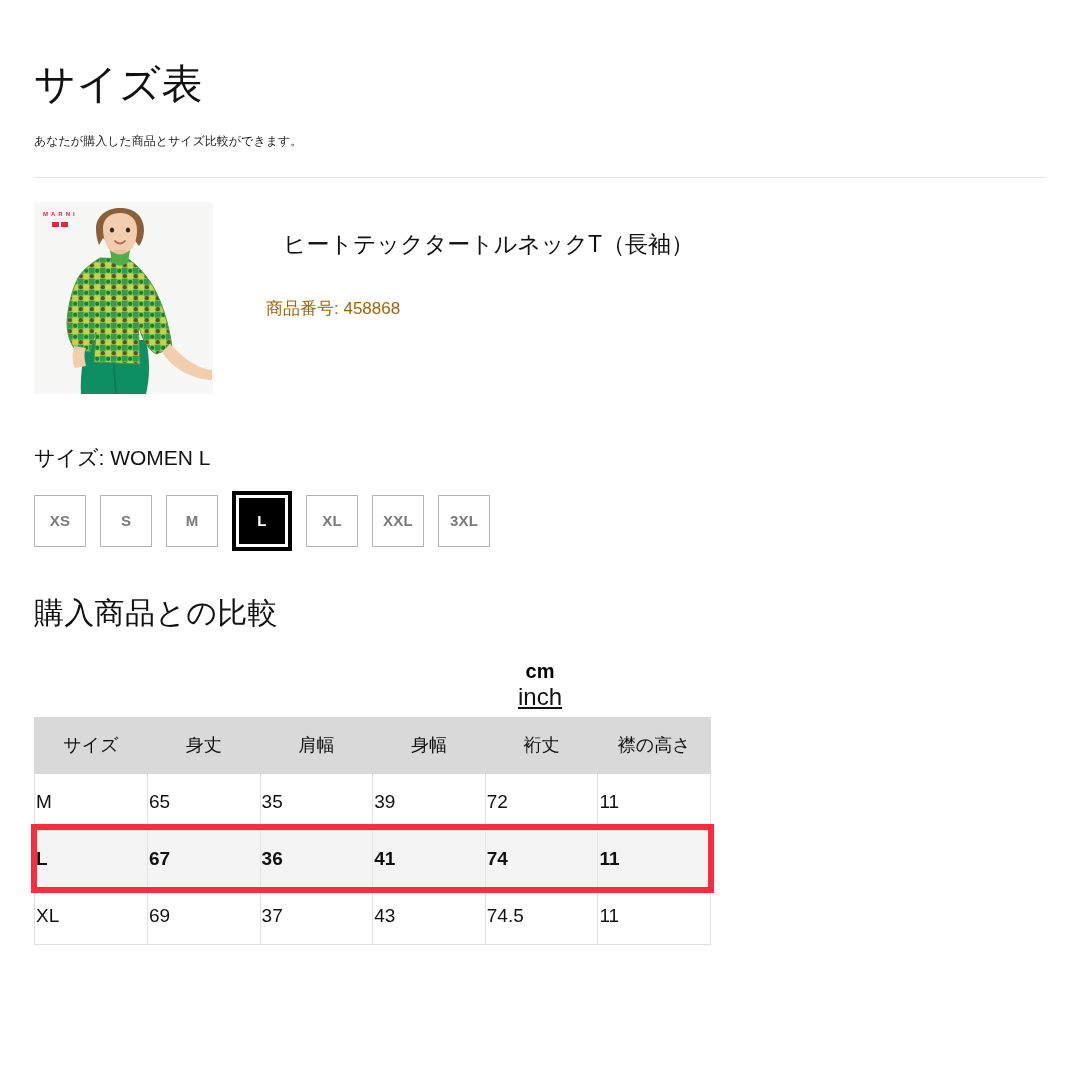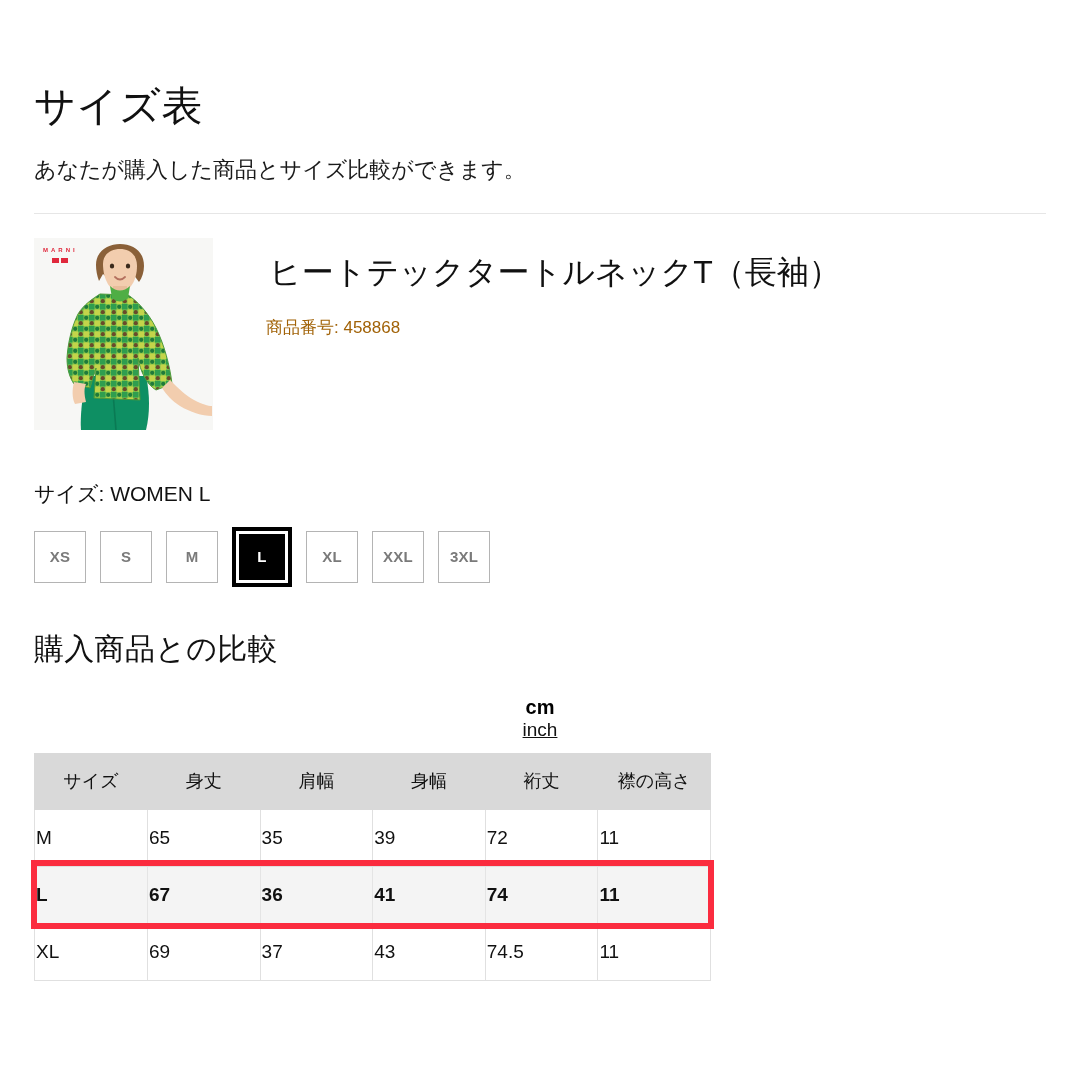--- a/index.html
+++ b/index.html
@@ -22,25 +22,25 @@
     padding: 0 34px;
   }
 
   
   .page-title {
     font-size: 41px;
     font-weight: 400;
     letter-spacing: 0.5px;
     line-height: 1.1;
     margin: 0;
-    padding-top: 84px;
+    padding-top: 62px;
     color: #111;
   }
   .page-subtitle {
-    font-size: 22px;
+    font-size: 12px;
     font-weight: 400;
     line-height: 1.4;
     margin: 0;
     padding-top: 26px;
     color: #1a1a1a;
   }
   .divider {
     height: 1px;
     background: #e6e6e6;
     margin-top: 27px;
@@ -81,24 +81,24 @@
     display: flex;
     gap: 2px;
   }
   .brand-blocks i { display: block; width: 7px; height: 5px; background: #e0283c; }
 
   .product-info {
     padding-left: 53px;
     padding-top: 12px;
   }
   .product-name {
-    font-size: 32px;
+    font-size: 23px;
     font-weight: 400;
     line-height: 1.2;
-    margin: 3px;
+    margin: 17px;
     color: #111;
   }
   .product-code {
     font-size: 17px;
     font-weight: 400;
     margin: 0;
     padding-top: 22px;
     color: #a16207;
   }
 
@@ -168,21 +168,21 @@
     color: #000;
     cursor: pointer;
   }
   .unit-sep {
     width: 1px;
     height: 26px;
     background: #999;
     margin: 0 14px;
   }
   .unit-link {
-    font-size: 19px;
+    font-size: 24px;
     font-weight: 400;
     color: #111;
     text-decoration: underline;
     cursor: pointer;
   }
 
   
   .table-wrap {
     position: relative;
     margin-top: 29px;

